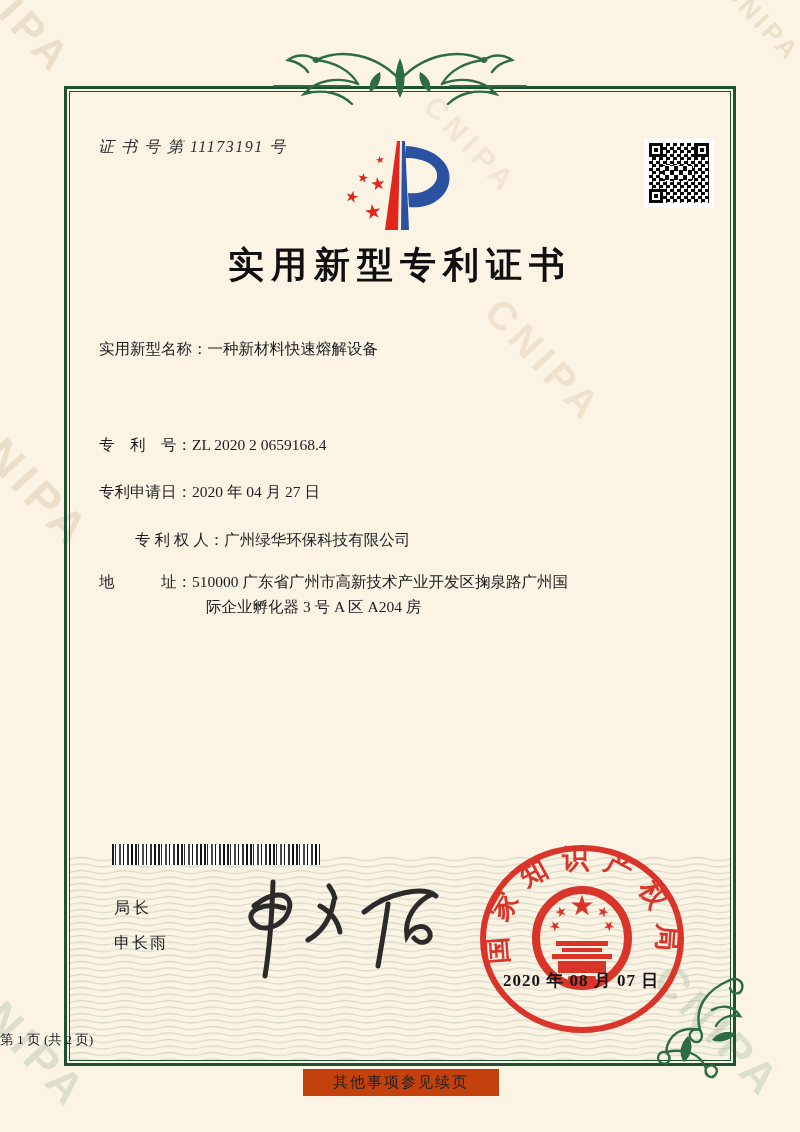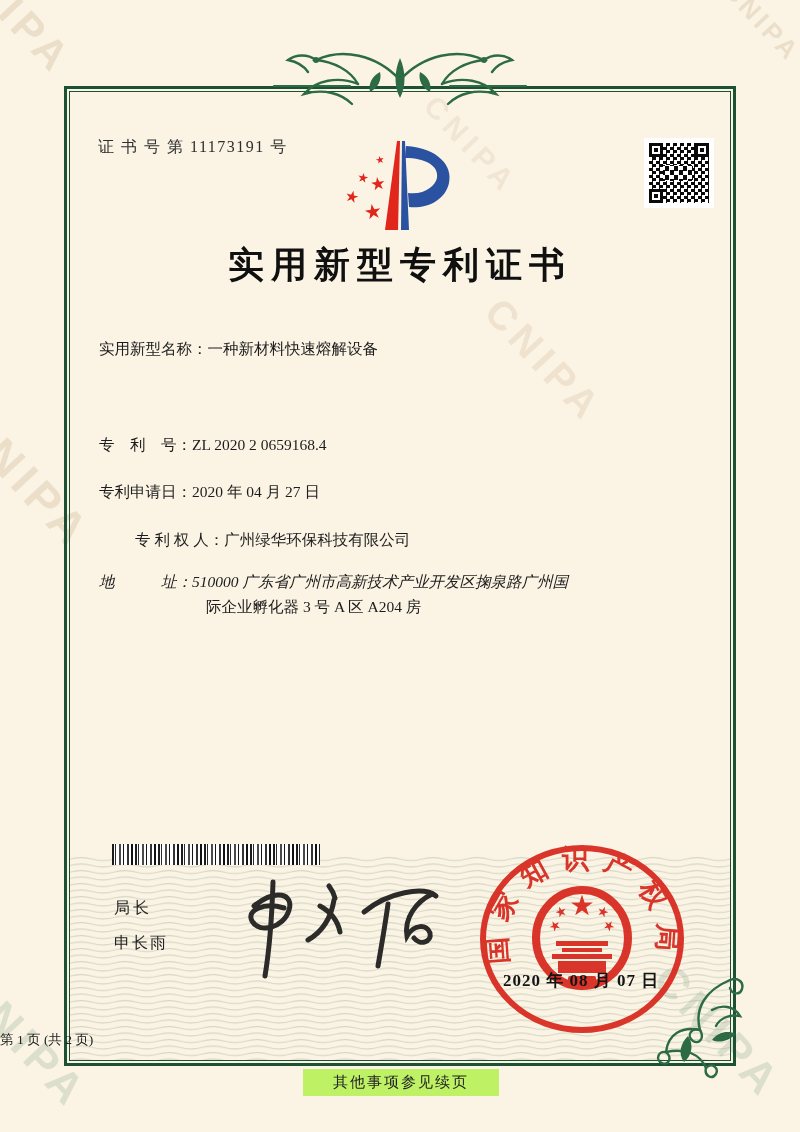--- a/index.html
+++ b/index.html
@@ -21,39 +21,39 @@
 
   
   .frame{position:absolute;left:64px;top:86px;width:666px;height:974px;
          border:3px solid #1d5134;}
   .frame-inner{position:absolute;left:2px;top:2px;right:2px;bottom:2px;border:1px solid #1d5134;}
 
   
   .waves{position:absolute;left:70px;top:856px;width:660px;height:204px;opacity:.8;}
 
   
-  .cert-no{position:absolute;left:98px;top:137px;font-size:16px;letter-spacing:1.5px;color:#2e2e2e;}
+  .cert-no{position:absolute;left:98px;top:137px;font-size:16px;letter-spacing:1.5px;color:#2e2e2e;font-style:italic;}
   .logo{position:absolute;left:326px;top:128px;width:150px;height:114px;}
   .qr{position:absolute;left:644px;top:138px;width:70px;height:70px;background:#fff;
       box-sizing:border-box;padding:5px;}
   .qr-inner{position:relative;width:60px;height:60px;
       background:repeating-conic-gradient(#0a0a0a 0 25%, #fff 0 50%) 0 0/7px 7px,#fff;}
   .qr-inner::after{content:"";position:absolute;left:14px;top:22px;width:30px;height:16px;
       background:repeating-conic-gradient(#fff 0 25%, #0a0a0a 0 50%) 2px 1px/9px 9px;}
   .finder{position:absolute;width:14px;height:14px;border:3px solid #0a0a0a;background:#fff;box-sizing:border-box;}
   .finder::after{content:"";position:absolute;left:2px;top:2px;width:4px;height:4px;background:#0a0a0a;}
   .f-tl{left:0;top:0;} .f-tr{right:0;top:0;} .f-bl{left:0;bottom:0;}
 
   .title{position:absolute;left:0;right:0;top:241px;text-align:center;font-size:36px;
          font-weight:bold;letter-spacing:7px;color:#101010;}
 
   
   .row{position:absolute;left:99px;width:616px;font-size:15.5px;white-space:nowrap;color:#1c1c1c;}
   .r1{top:339px;} .r2{top:387px;} .r3{top:435px;} .r4{top:482px;} .r5{top:530px;margin-left:36px;}
-  .r6{top:572px;font-style:italic;} .r6b{top:597px;left:206px;} .r7{top:621px;}
+  .r6{top:572px;} .r6b{top:597px;left:206px;} .r7{top:621px;}
   .v1{display:inline-block;width:212px;}
 
   
   .paras{position:absolute;left:97px;top:654px;width:618px;font-size:15.5px;line-height:27px;
          text-align:justify;color:#222;}
   .para{text-indent:2em;margin:0;}
 
   
   .barcode{position:absolute;left:112px;top:844px;width:208px;height:21px;
     background:repeating-linear-gradient(90deg,#1c1c1c 0 2px,#fdfdfd 2px 3px,#2a2a2a 3px 4px,
@@ -61,21 +61,21 @@
       #333 15px 17px,#fdfdfd 17px 19px,#111 19px 21px,#fdfdfd 21px 23px);}
   .signer-title{position:absolute;left:114px;top:898px;font-size:16px;letter-spacing:3px;color:#222;}
   .signer-name{position:absolute;left:114px;top:933px;font-size:16px;letter-spacing:2px;color:#222;}
   .signature{position:absolute;left:226px;top:872px;}
 
   .seal{position:absolute;left:476px;top:844px;width:212px;height:194px;}
   .seal-date{position:absolute;left:488px;top:969px;width:186px;text-align:center;font-size:17px;
              font-weight:bold;letter-spacing:1px;color:#141414;z-index:6;}
 
   .page-info{position:absolute;left:0;right:0;top:1031px;text-align:left;font-size:13.5px;color:#222;}
-  .continuation{position:absolute;left:303px;top:1069px;width:196px;height:27px;background:#bef264;
+  .continuation{position:absolute;left:303px;top:1069px;width:196px;height:27px;background:#c2410c;
                 display:flex;align-items:center;justify-content:center;font-size:15px;
                 letter-spacing:2px;color:#222;}
 
   .ornament-top{position:absolute;left:272px;top:28px;}
   .ornament-corner{position:absolute;left:642px;top:970px;}
 </style>
 </head>
 <body>
 
 <div class="page">

